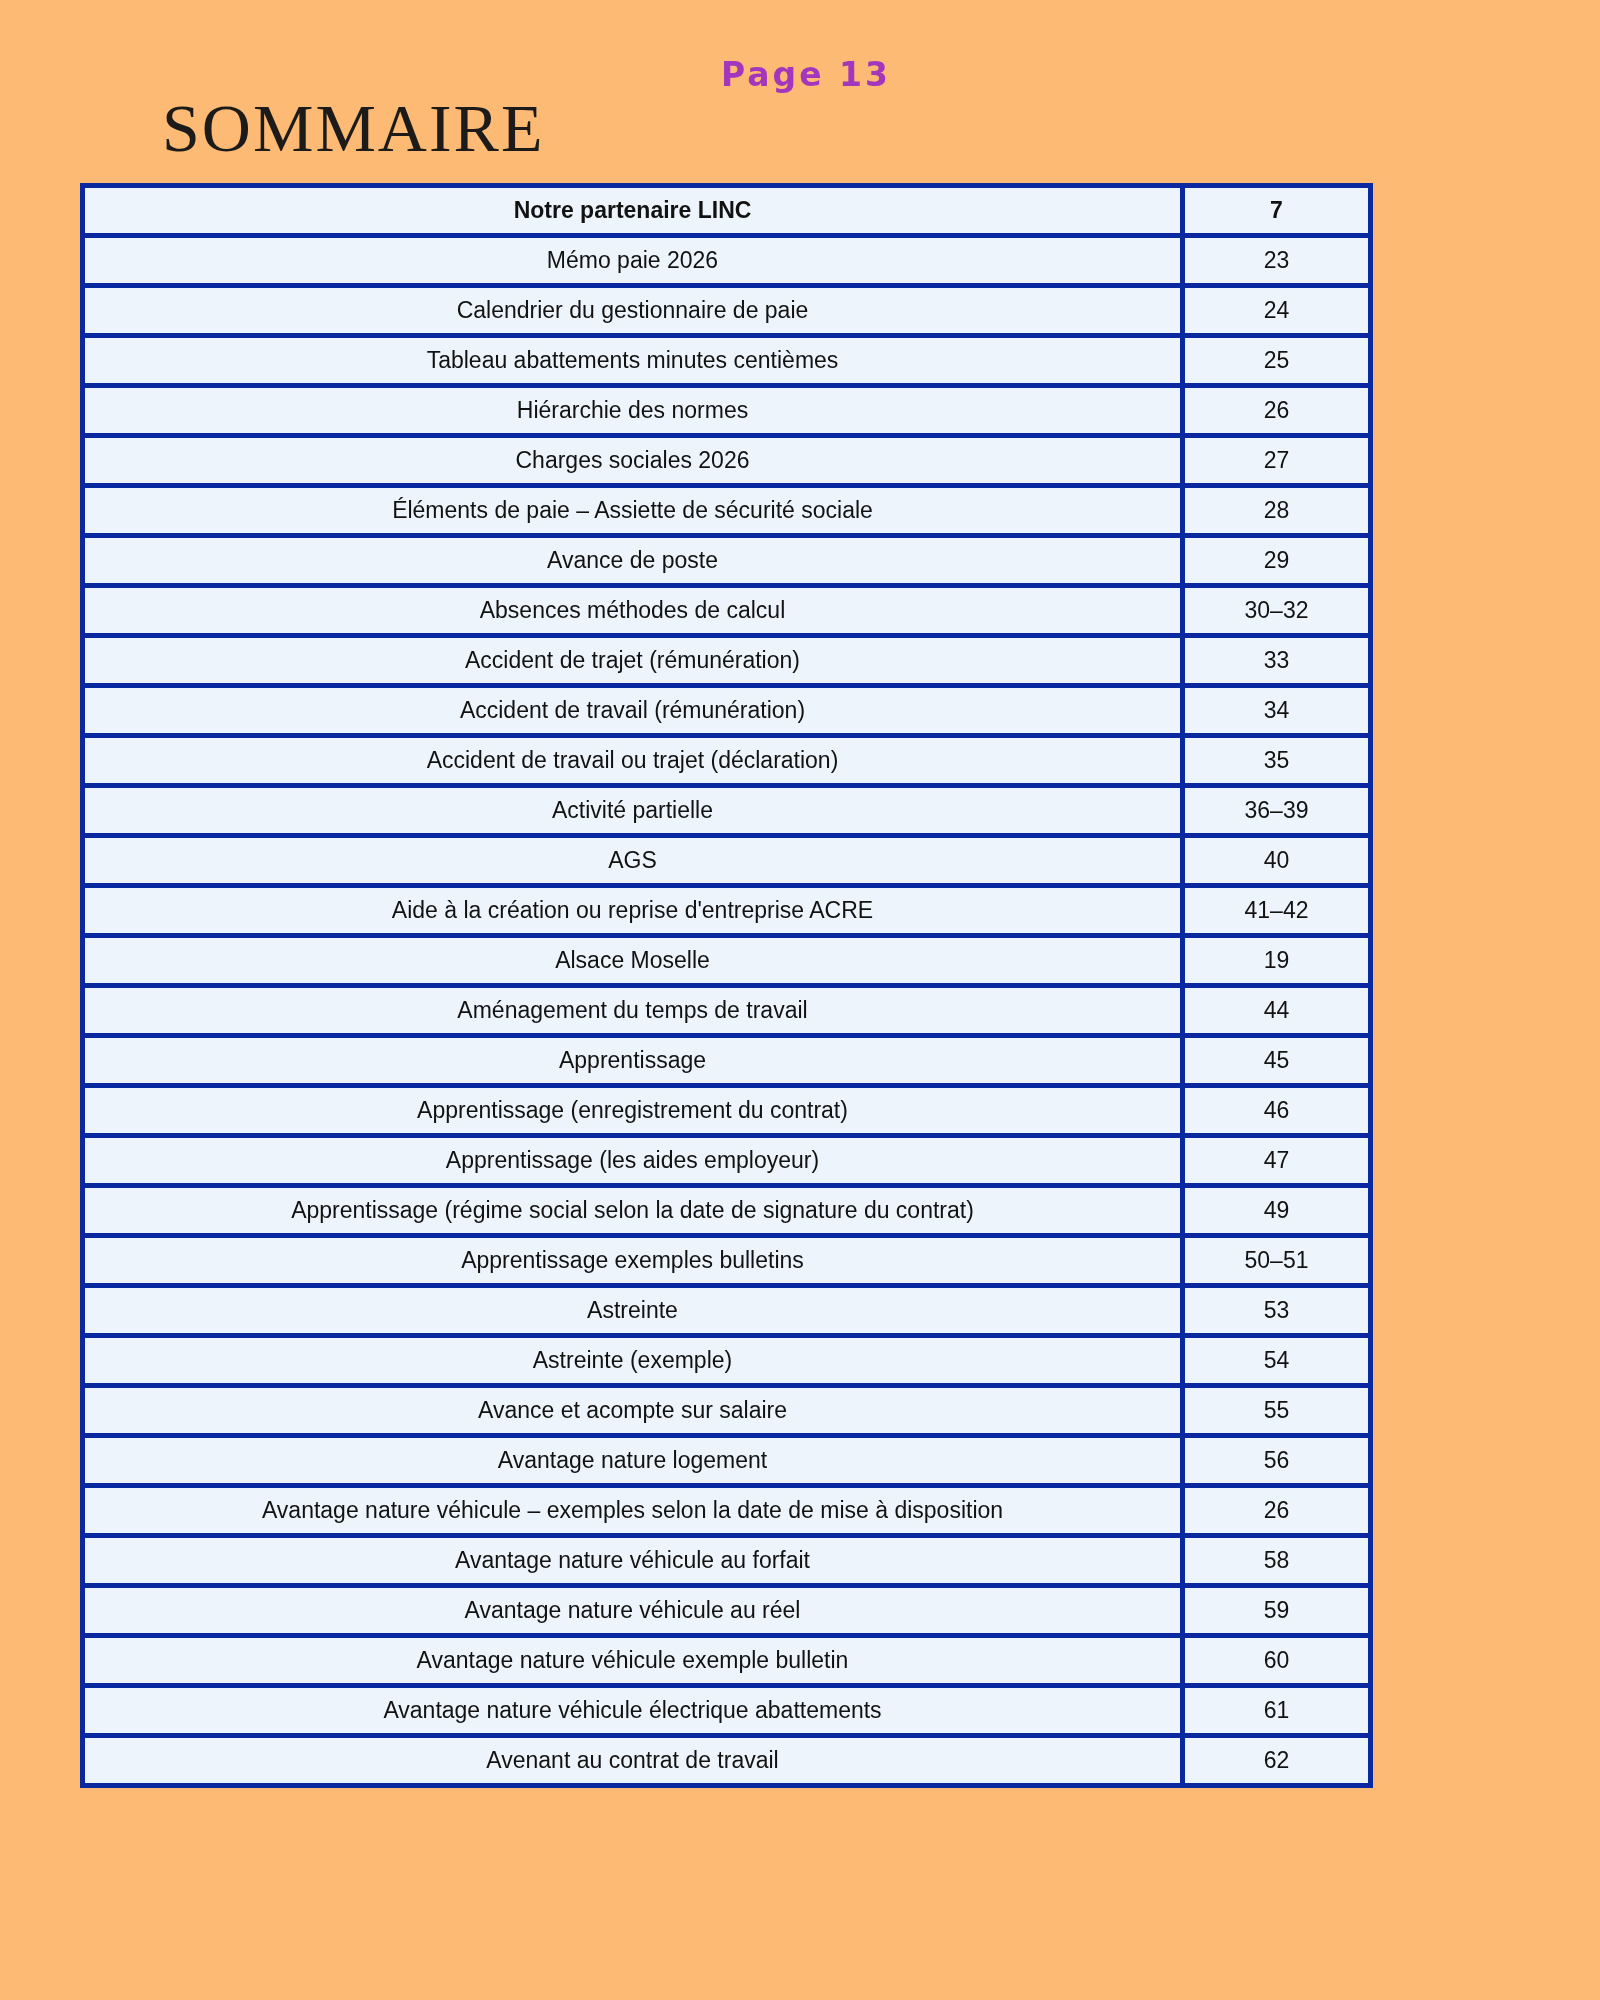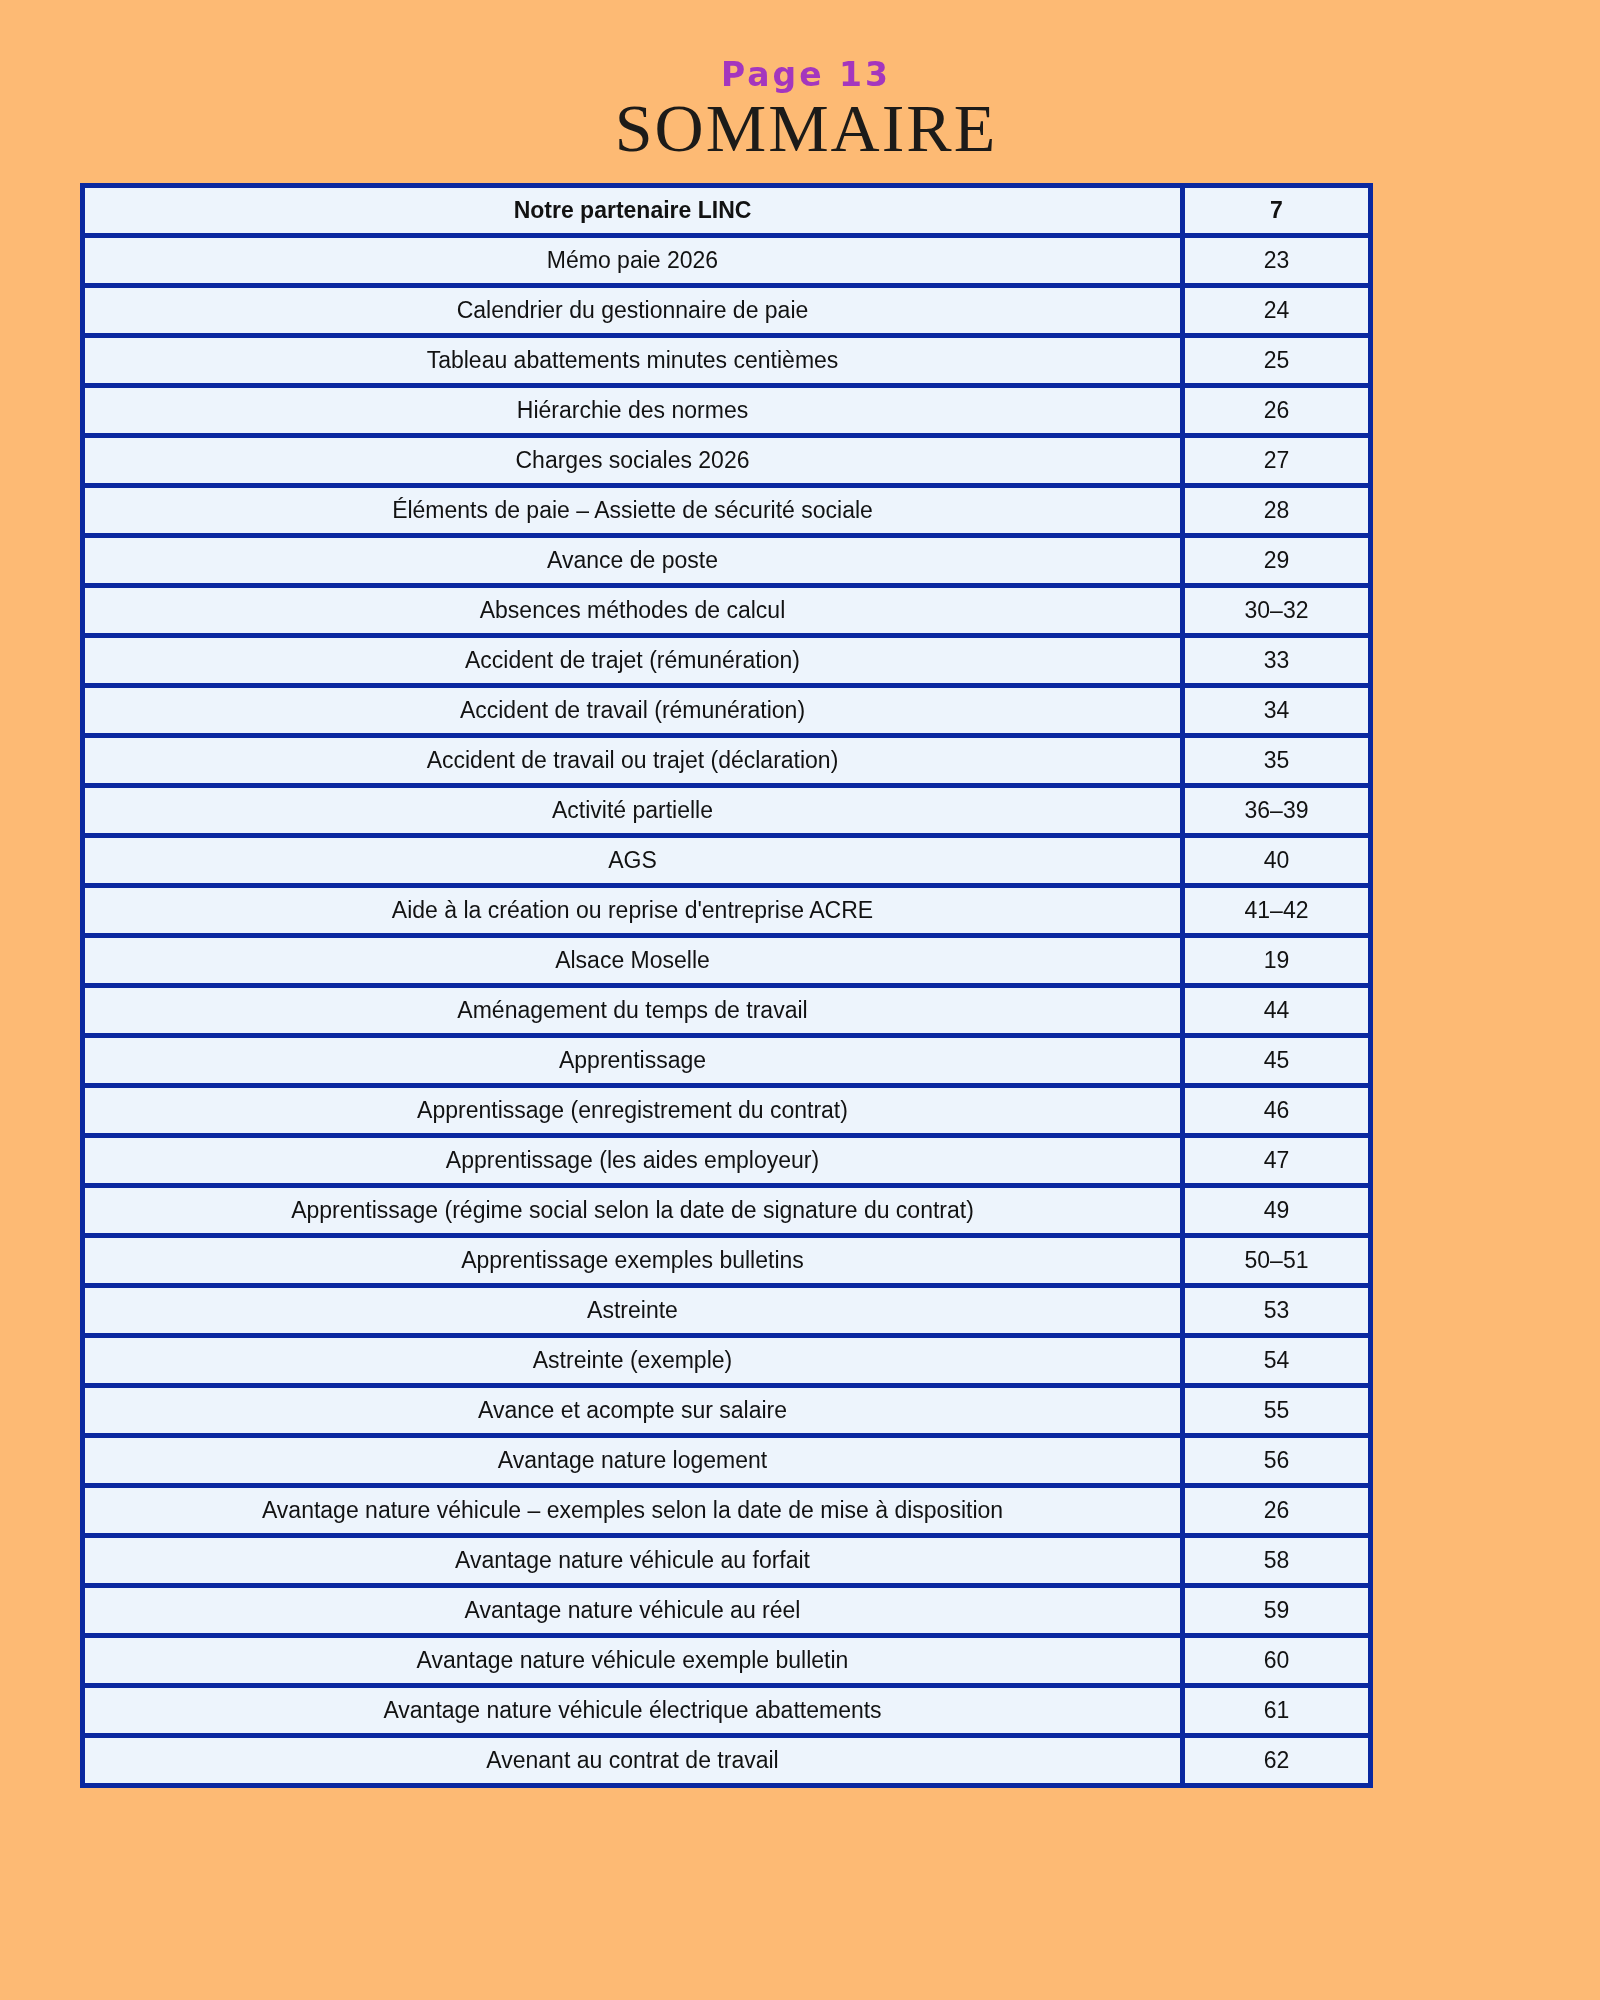--- a/index.html
+++ b/index.html
@@ -25,21 +25,21 @@
     font-size: 33px;
     font-weight: bold;
     letter-spacing: 3px;
     line-height: 38px;
     color: #A436BE;
   }
   .page-title {
     margin: 0;
     margin-left: 162px;
     width: 1288px;
-    text-align: center;
+    text-align: left;
     font-family: "Liberation Serif", serif;
     font-weight: normal;
     font-size: 68px;
     line-height: 68px;
     letter-spacing: 2px;
     color: #1c1b19;
   }
   table.sommaire {
     margin-left: 80px;
     margin-top: 21px;

